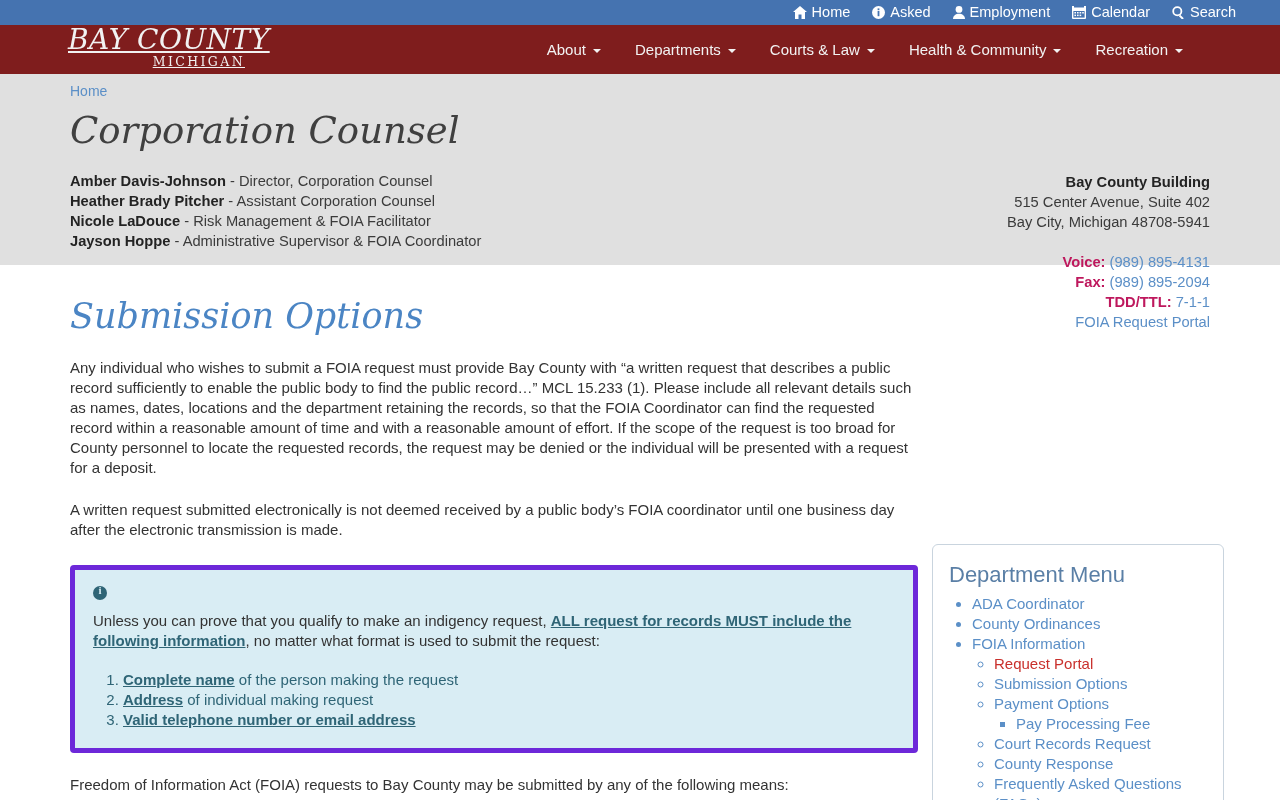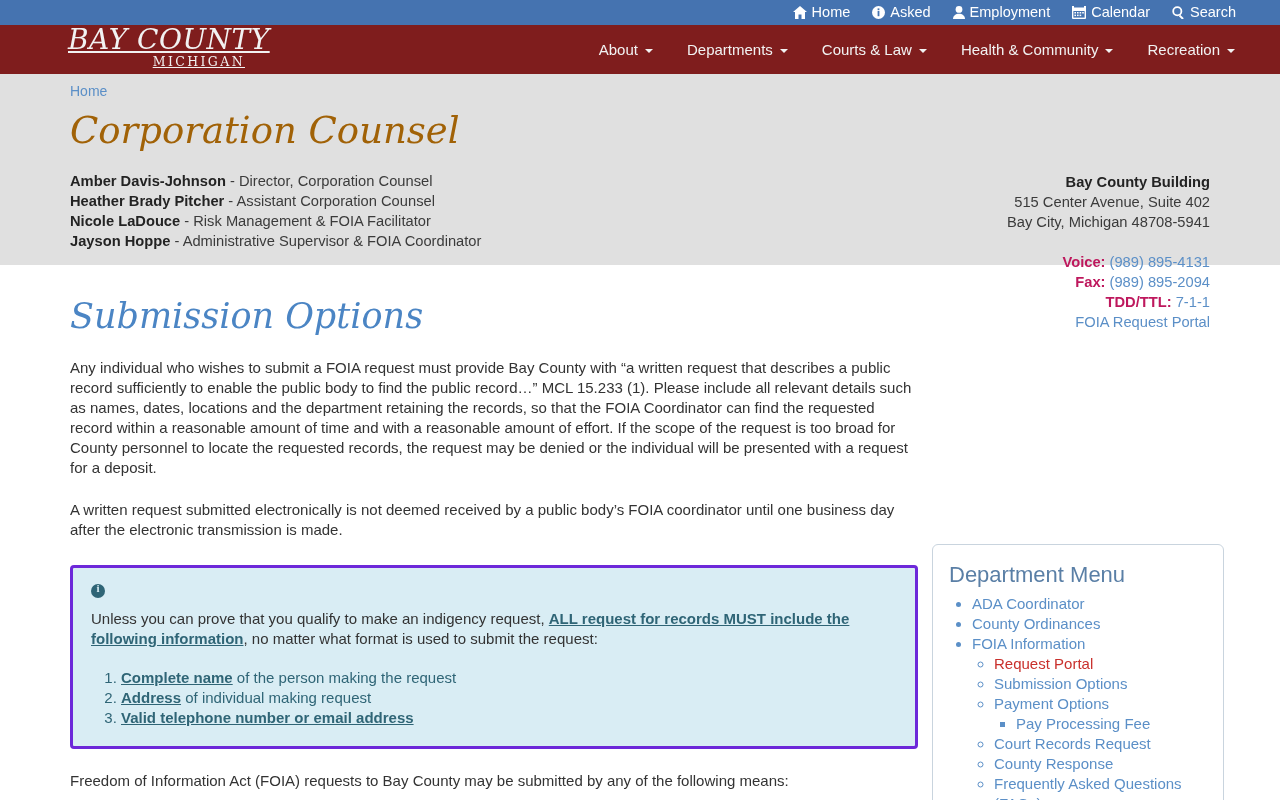--- a/index.html
+++ b/index.html
@@ -63,21 +63,21 @@
     font-size: 12.5px;
     letter-spacing: 2.4px;
     display: block;
     margin-top: 2px;
     margin-left: 60px;
   }
   .nav-items {
     margin-left: auto;
     display: flex;
     align-items: center;
-    padding-right: 28px;
+    padding-right: 80px;
     gap: 0px;
   }
   .nav-item {
     color: #f2f2f2;
     font-size: 15px;
     text-decoration: none;
     padding: 0 17px;
     display: inline-flex;
     align-items: center;
     gap: 7px;
@@ -101,21 +101,21 @@
   }
   .breadcrumb {
     padding-top: 9px;
     font-size: 14px;
   }
   .breadcrumb a { color: #5b8fc7; text-decoration: none; }
   .dept-title {
     font-family: "DejaVu Serif", serif;
     font-style: italic;
     font-weight: normal;
-    color: #a16207;
+    color: #404040;
     font-size: 37px;
     margin: 12px 0 0 0;
     line-height: 1.1;
   }
   .staff { margin-top: 19px; }
   .staff-row {
     font-size: 14.7px;
     color: #3b3b3b;
     line-height: 20px;
     white-space: nowrap;
@@ -156,21 +156,21 @@
     font-size: 15px;
     line-height: 20px;
     color: #333333;
     margin: 22px 0 0 0;
   }
 
   
   .alert {
     margin-top: 25px;
     background: #d9edf4;
-    border: 3px solid #6d28d9;
+    border: 5px solid #6d28d9;
     border-radius: 4px;
     padding: 16px 18px 18px 18px;
     color: #2f6576;
   }
   .alert .ico-line { line-height: 1; margin-bottom: 8px; }
   .alert .ico {
     display: inline-block;
     width: 14px; height: 14px;
     border-radius: 50%;
     background: #2f6576;

